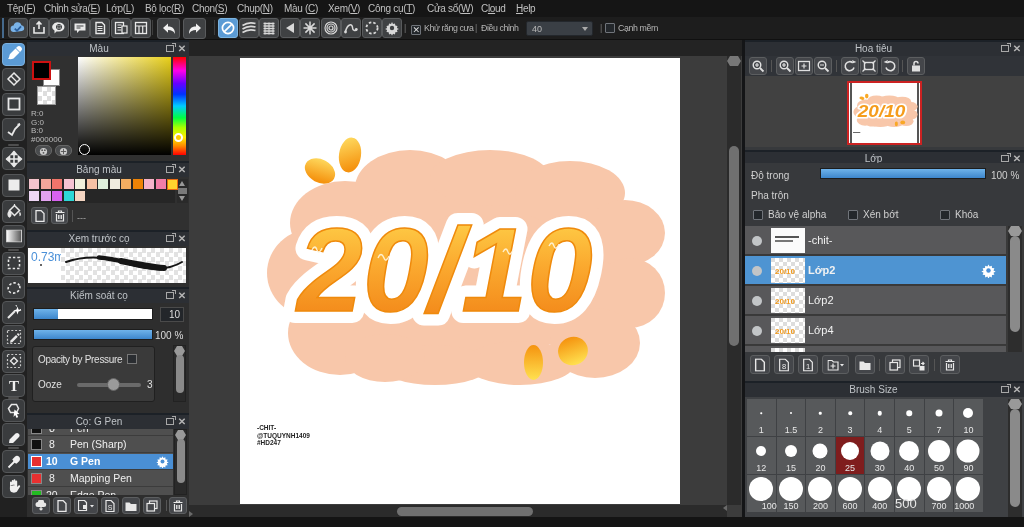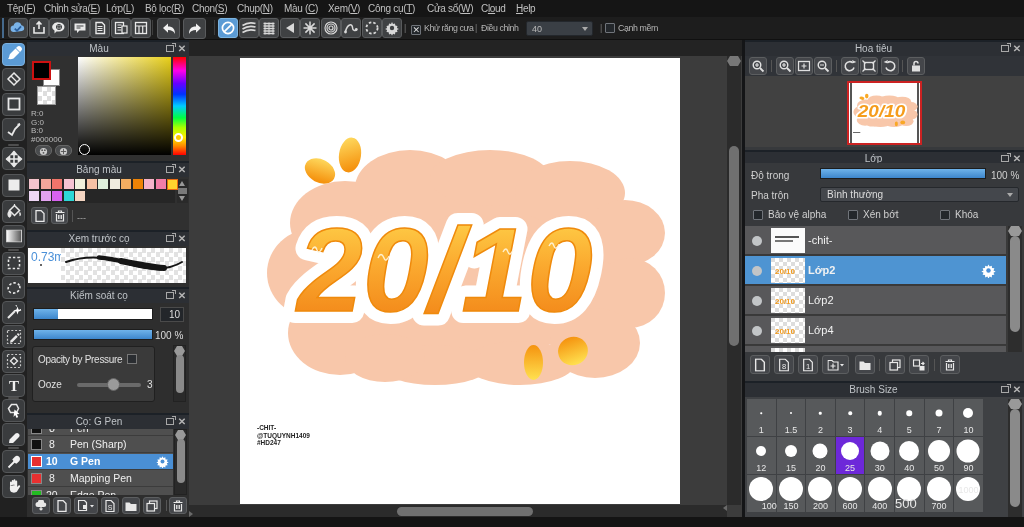--- a/index.html
+++ b/index.html
@@ -709,21 +709,20 @@
     </div>
   </div>
 
   <div class="rtop" style="top:110px"></div>
   <div class="rtitle" style="top:112px">Lớp<span class="pop-ic"></span><span class="x-ic">✕</span></div>
   <div style="position:absolute;left:0;top:123px;width:279px;height:63px;background:#37393c">
     <div style="position:absolute;left:6px;top:7px;font-size:10px;color:#d0d0d0">Độ trong</div>
     <div class="sldr" style="left:75px;top:5px;width:166px"></div>
     <div style="position:absolute;left:246px;top:7px;font-size:10px;color:#d0d0d0">100 %</div>
     <div style="position:absolute;left:6px;top:27px;font-size:10px;color:#d0d0d0">Pha trộn</div>
-    <div style="position:absolute;left:75px;top:24px;width:199px;height:15px;background:#44474c;border:1px solid #25282c;border-radius:2px;font-size:10px;color:#ddd;line-height:14px;padding-left:6px">Bình thường<span style="position:absolute;right:5px;top:5px;width:0;height:0;border-left:3.5px solid transparent;border-right:3.5px solid transparent;border-top:4px solid #aaa"></span></div>
     <div style="position:absolute;left:8px;top:46px;font-size:10px;color:#d0d0d0"><span class="chk" style="margin-right:5px"></span>Bảo vệ alpha</div>
     <div style="position:absolute;left:103px;top:46px;font-size:10px;color:#d0d0d0"><span class="chk" style="margin-right:5px"></span>Xén bớt</div>
     <div style="position:absolute;left:195px;top:46px;font-size:10px;color:#d0d0d0"><span class="chk" style="margin-right:5px"></span>Khóa</div>
   </div>
 
   <div style="position:absolute;left:0;top:186px;width:279px;height:126px;background:#3a3a3a" id="layerlist">
       <div style="position:absolute;left:0;top:0px;width:261px;height:29px;background:#58585a;border-bottom:1px solid #393939;overflow:hidden">
         <div style="position:absolute;left:7px;top:10px;width:10px;height:10px;background:#c2c5c7;border-radius:50%"></div>
         <div style="position:absolute;left:26px;top:2px;width:34px;height:25px;background:#fbfbfb">
           <div style="position:absolute;left:4px;top:8px;width:24px;height:2px;background:#555"></div>
@@ -860,21 +859,21 @@
         <div style="position:absolute;left:0;bottom:1px;width:100%;text-align:center;font-size:9px;color:#e8e8e8">12</div>
       </div>
       <div style="position:absolute;left:31.6px;top:40px;width:28.6px;height:37px;background:#57595b">
         <div style="position:absolute;left:50%;top:14px;transform:translate(-50%,-50%);width:12px;height:12px;background:#fff;border-radius:50%"></div>
         <div style="position:absolute;left:0;bottom:1px;width:100%;text-align:center;font-size:9px;color:#e8e8e8">15</div>
       </div>
       <div style="position:absolute;left:61.2px;top:40px;width:28.6px;height:37px;background:#57595b">
         <div style="position:absolute;left:50%;top:14px;transform:translate(-50%,-50%);width:15px;height:15px;background:#fff;border-radius:50%"></div>
         <div style="position:absolute;left:0;bottom:1px;width:100%;text-align:center;font-size:9px;color:#e8e8e8">20</div>
       </div>
-      <div style="position:absolute;left:90.80000000000001px;top:40px;width:28.6px;height:37px;background:#6d28d9">
+      <div style="position:absolute;left:90.80000000000001px;top:40px;width:28.6px;height:37px;background:#7f1d1d">
         <div style="position:absolute;left:50%;top:14px;transform:translate(-50%,-50%);width:18px;height:18px;background:#fff;border-radius:50%"></div>
         <div style="position:absolute;left:0;bottom:1px;width:100%;text-align:center;font-size:9px;color:#e8e8e8">25</div>
       </div>
       <div style="position:absolute;left:120.4px;top:40px;width:28.6px;height:37px;background:#57595b">
         <div style="position:absolute;left:50%;top:14px;transform:translate(-50%,-50%);width:19px;height:19px;background:#fff;border-radius:50%"></div>
         <div style="position:absolute;left:0;bottom:1px;width:100%;text-align:center;font-size:9px;color:#e8e8e8">30</div>
       </div>
       <div style="position:absolute;left:150px;top:40px;width:28.6px;height:37px;background:#57595b">
         <div style="position:absolute;left:50%;top:14px;transform:translate(-50%,-50%);width:20px;height:20px;background:#fff;border-radius:50%"></div>
         <div style="position:absolute;left:0;bottom:1px;width:100%;text-align:center;font-size:9px;color:#e8e8e8">40</div>
@@ -910,21 +909,21 @@
       <div style="position:absolute;left:150px;top:78px;width:28.6px;height:37px;background:#57595b">
         <div style="position:absolute;left:50%;top:14px;transform:translate(-50%,-50%);width:24px;height:24px;background:#fff;border-radius:50%"></div>
         <div style="position:absolute;left:0;bottom:1px;width:100%;font-size:13px;color:#e8e8e8">500</div>
       </div>
       <div style="position:absolute;left:179.60000000000002px;top:78px;width:28.6px;height:37px;background:#57595b">
         <div style="position:absolute;left:50%;top:14px;transform:translate(-50%,-50%);width:24px;height:24px;background:#fff;border-radius:50%"></div>
         <div style="position:absolute;left:0;bottom:1px;width:100%;text-align:center;font-size:9px;color:#e8e8e8">700</div>
       </div>
       <div style="position:absolute;left:209.20000000000002px;top:78px;width:28.6px;height:37px;background:#57595b">
         <div style="position:absolute;left:50%;top:14px;transform:translate(-50%,-50%);width:24px;height:24px;background:#fff;border-radius:50%"></div>
-        <div style="position:absolute;left:0;bottom:17px;width:100%;text-align:center;font-size:9px;color:#e8e8e8">1000</div>
+        <div style="position:absolute;left:0;bottom:1px;width:100%;font-size:9px;color:#e8e8e8">1000</div>
       </div>
       <div style="position:absolute;left:263px;top:2px;width:14px;height:118px;background:#2d2d2d">
         <div class="arr" style="left:3.5px;top:3px;border-left:3.5px solid transparent;border-right:3.5px solid transparent;border-bottom:5px solid #999"></div>
         <div style="position:absolute;left:2px;top:10px;width:10px;height:98px;background:#8a8a8a;border-radius:5px"></div>
         <div class="arr" style="left:3.5px;bottom:3px;border-left:3.5px solid transparent;border-right:3.5px solid transparent;border-top:5px solid #999"></div>
       </div>
     </div>
 </div>
 
 <div id="statusbar"></div>

